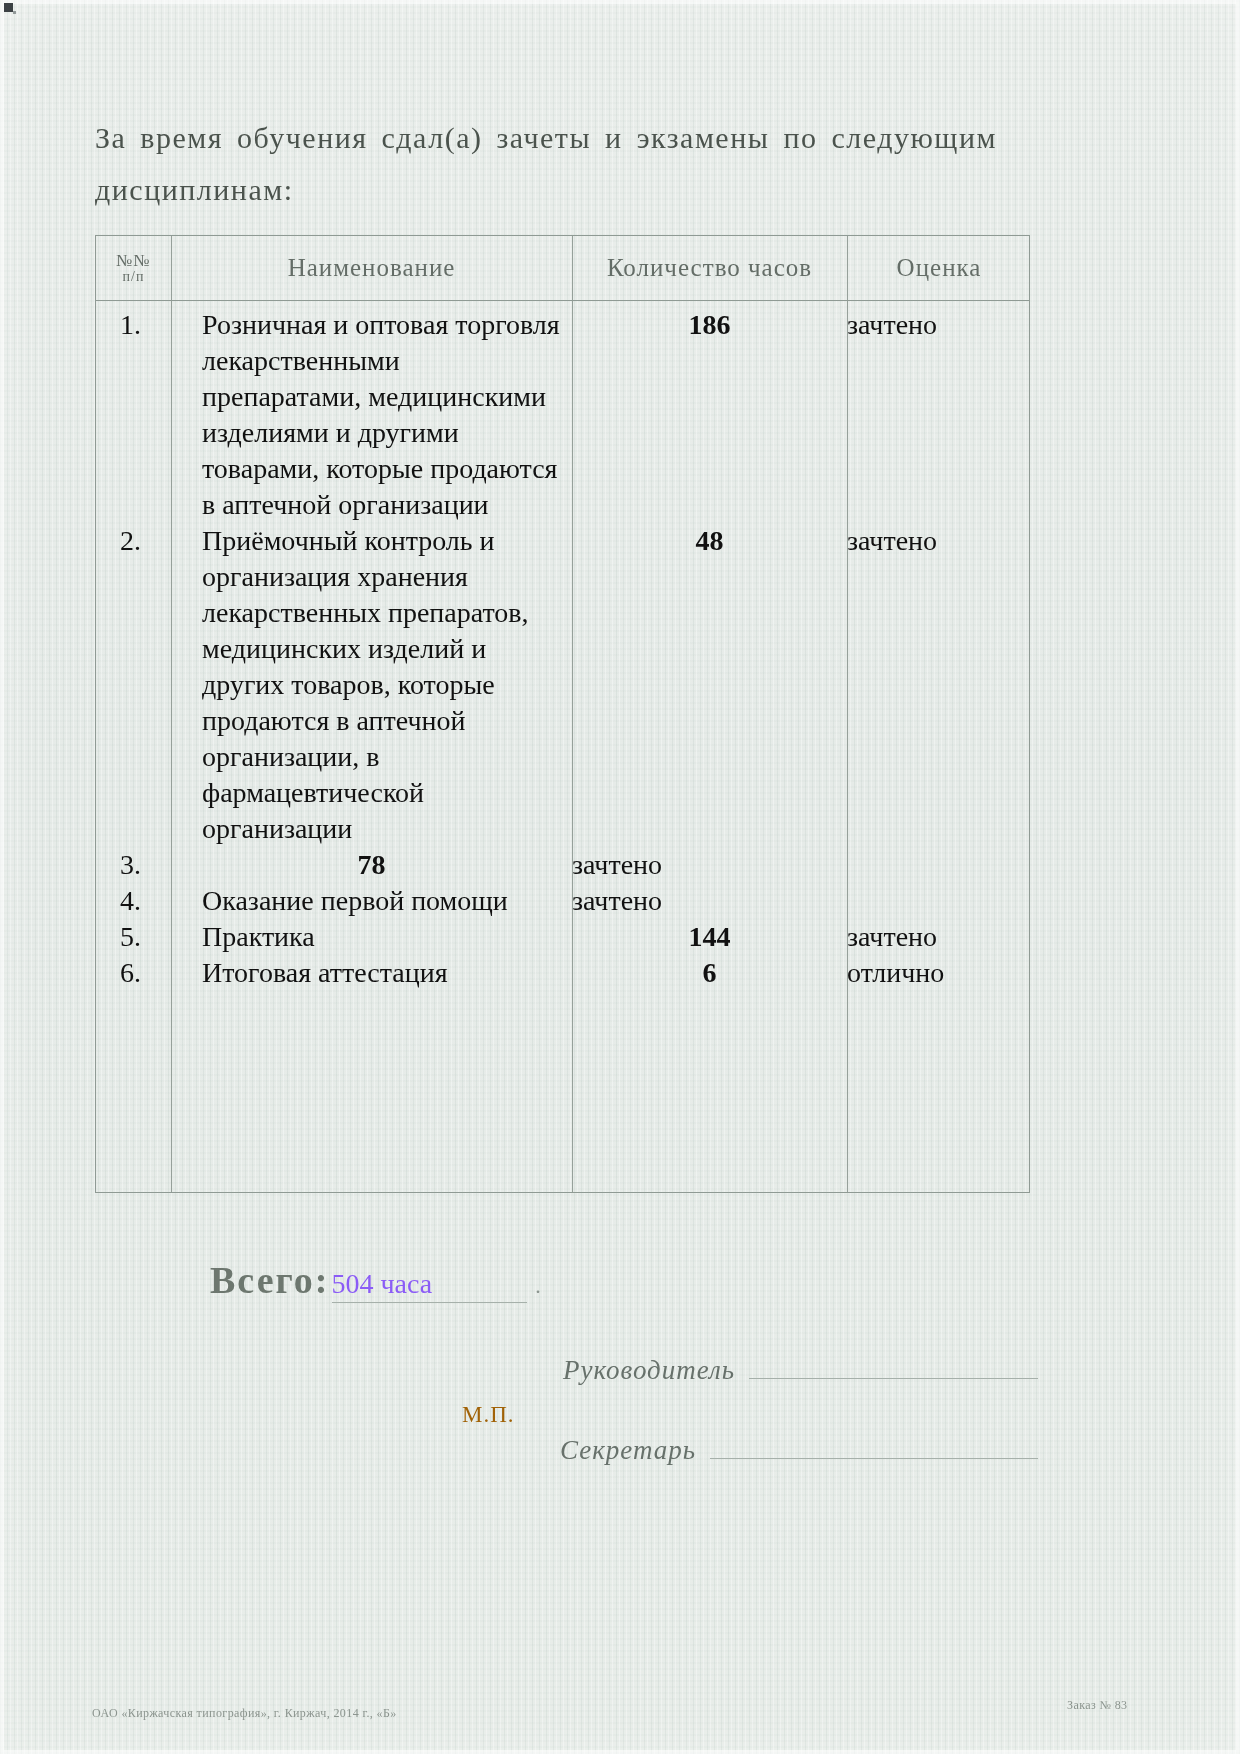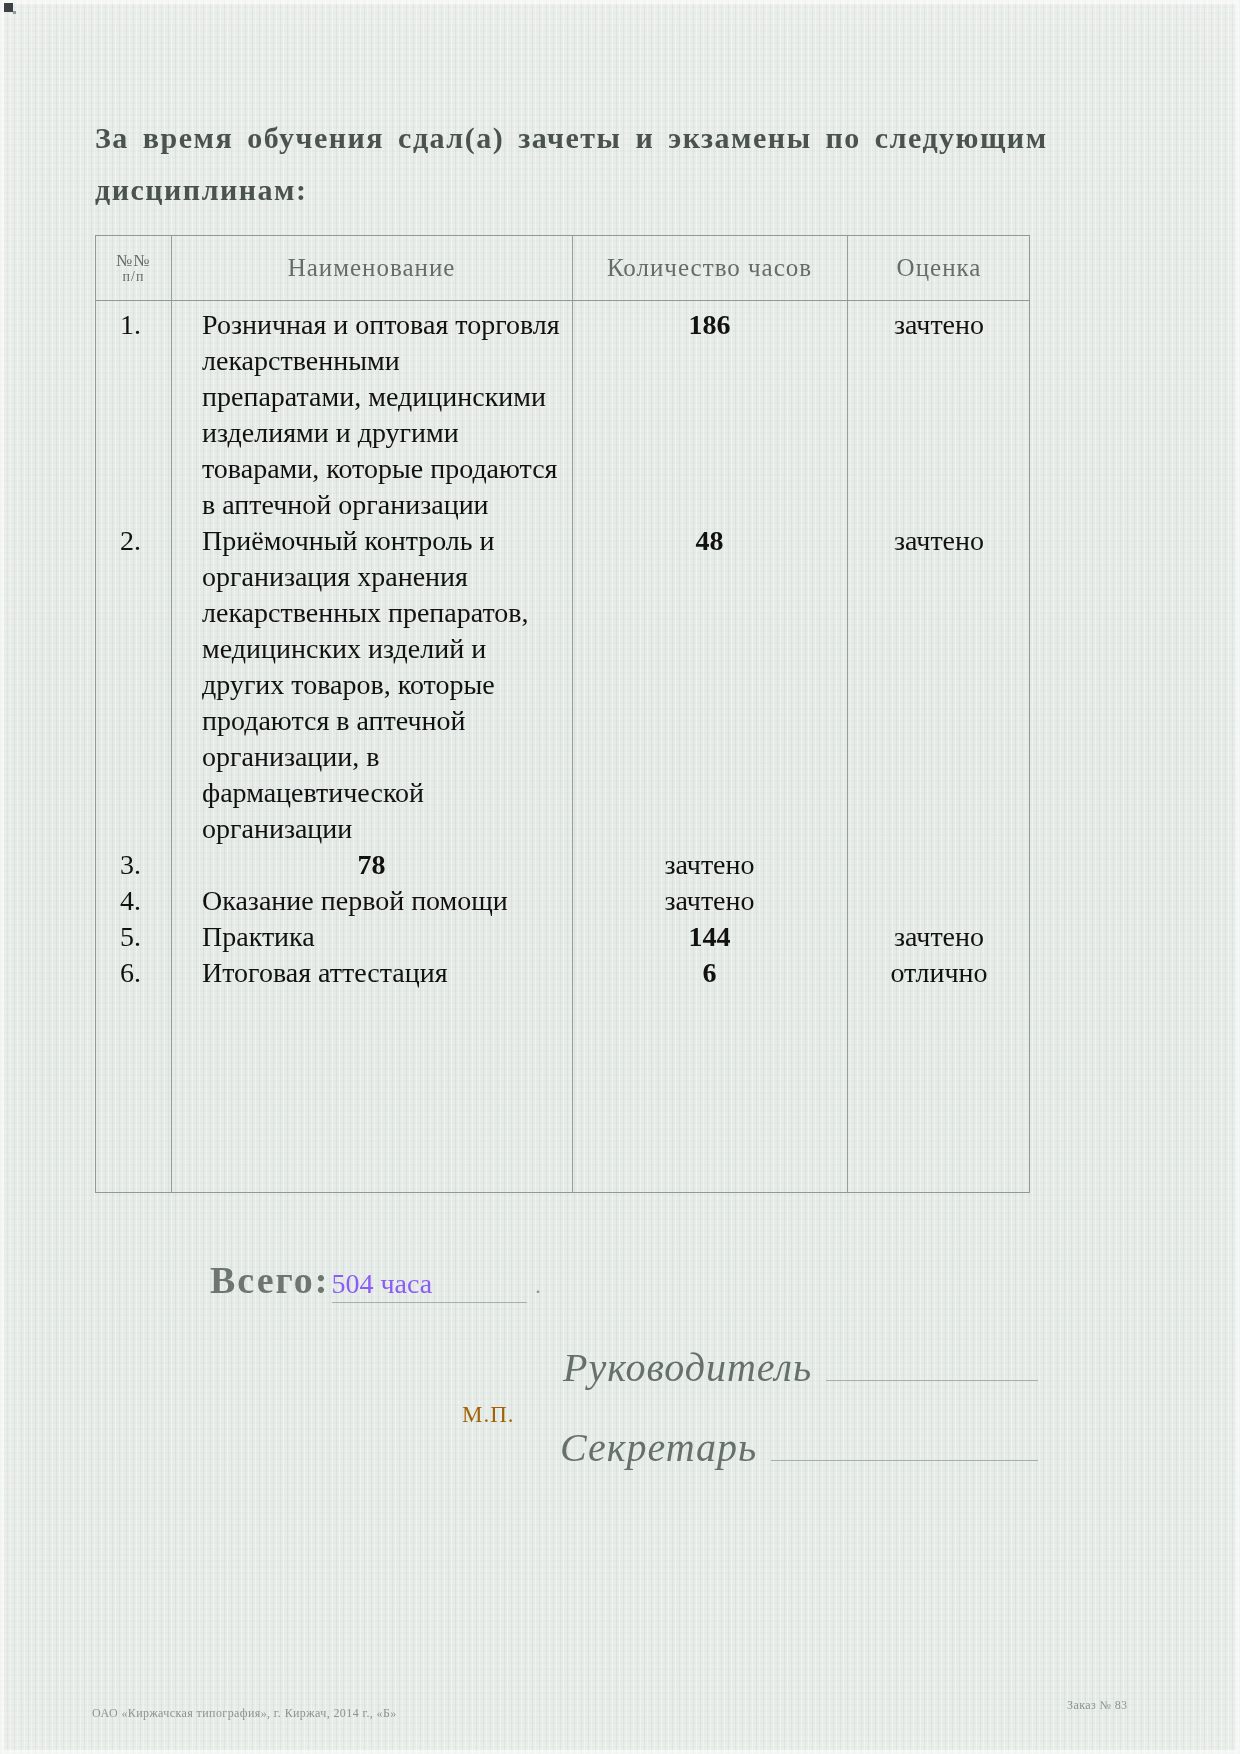--- a/index.html
+++ b/index.html
@@ -23,21 +23,21 @@
       linear-gradient(180deg,#eaeeeb 0%,#e6ebe8 45%,#e8ede9 100%);
     box-shadow: inset 0 0 0 4px rgba(255,255,255,0.55), inset 0 0 60px rgba(255,255,255,0.25);
   }
   .corner-mark{
     position:absolute;left:4px;top:3px;width:9px;height:9px;
     background:#3c4144;box-shadow:6px 5px 0 -3px rgba(90,98,100,0.6);
   }
   .intro{
     position:absolute;left:95px;top:112px;width:960px;
     color:#4b534d;font-size:30px;line-height:52px;
-    letter-spacing:1.5px;word-spacing:5px;font-weight:700;
+    letter-spacing:1.5px;word-spacing:5px;font-weight:400;
   }
   
   .doc-table{
     position:absolute;left:95px;top:235px;width:935px;height:958px;
     border:1px solid #8f9a94;box-sizing:border-box;
   }
   .col-line{position:absolute;top:0;bottom:0;width:1px;background:#96a09a;}
   .col-line.c1{left:75px;}
   .col-line.c2{left:476px;}
   .col-line.c3{left:751px;}
@@ -53,40 +53,40 @@
   .tbody{
     display:block;padding-top:7px;
   }
   .trow{
     display:grid;grid-template-columns:75px 401px 275px 184px;
     align-items:start;color:#111;font-size:28px;line-height:36px;
   }
   .cell-num{text-align:left;padding-left:24px;}
   .cell-name{padding-left:31px;padding-right:12px;}
   .cell-hours{text-align:center;font-weight:bold;}
-  .cell-grade{text-align:center;}
+  .cell-grade{}
   
   .total-row{
     position:absolute;left:210px;top:1258px;display:flex;align-items:baseline;
   }
   .total-label{
     color:#6d776f;font-size:38px;letter-spacing:2px;font-weight:600;
   }
   .total-value{
     margin-left:2px;color:#8b5cf6;font-size:28px;
     border-bottom:1px solid #a6b0aa;padding-right:95px;padding-bottom:2px;
   }
   .total-dot{color:#8b958f;font-size:22px;margin-left:8px;}
   .sig-row{
     position:absolute;display:flex;align-items:baseline;
   }
   .sig-row.director{left:563px;top:1344px;width:475px;}
   .sig-row.secretary{left:560px;top:1424px;width:478px;}
   .sig-label{
-    font-style:italic;color:#67716b;font-size:40px;letter-spacing:1px;
+    font-style:italic;color:#67716b;font-size:27px;letter-spacing:1px;
     font-weight:500;white-space:nowrap;
   }
   .sig-line{flex:1;border-bottom:1px solid #a6b0aa;height:34px;margin-left:14px;}
   .stamp{
     position:absolute;left:462px;top:1402px;color:#a16207;font-size:23px;letter-spacing:1px;
   }
   .imprint{
     position:absolute;left:0;right:0;top:1690px;height:20px;
     color:#8b948e;font-size:12px;letter-spacing:0.4px;
     font-family:"Liberation Serif","DejaVu Serif",serif;

